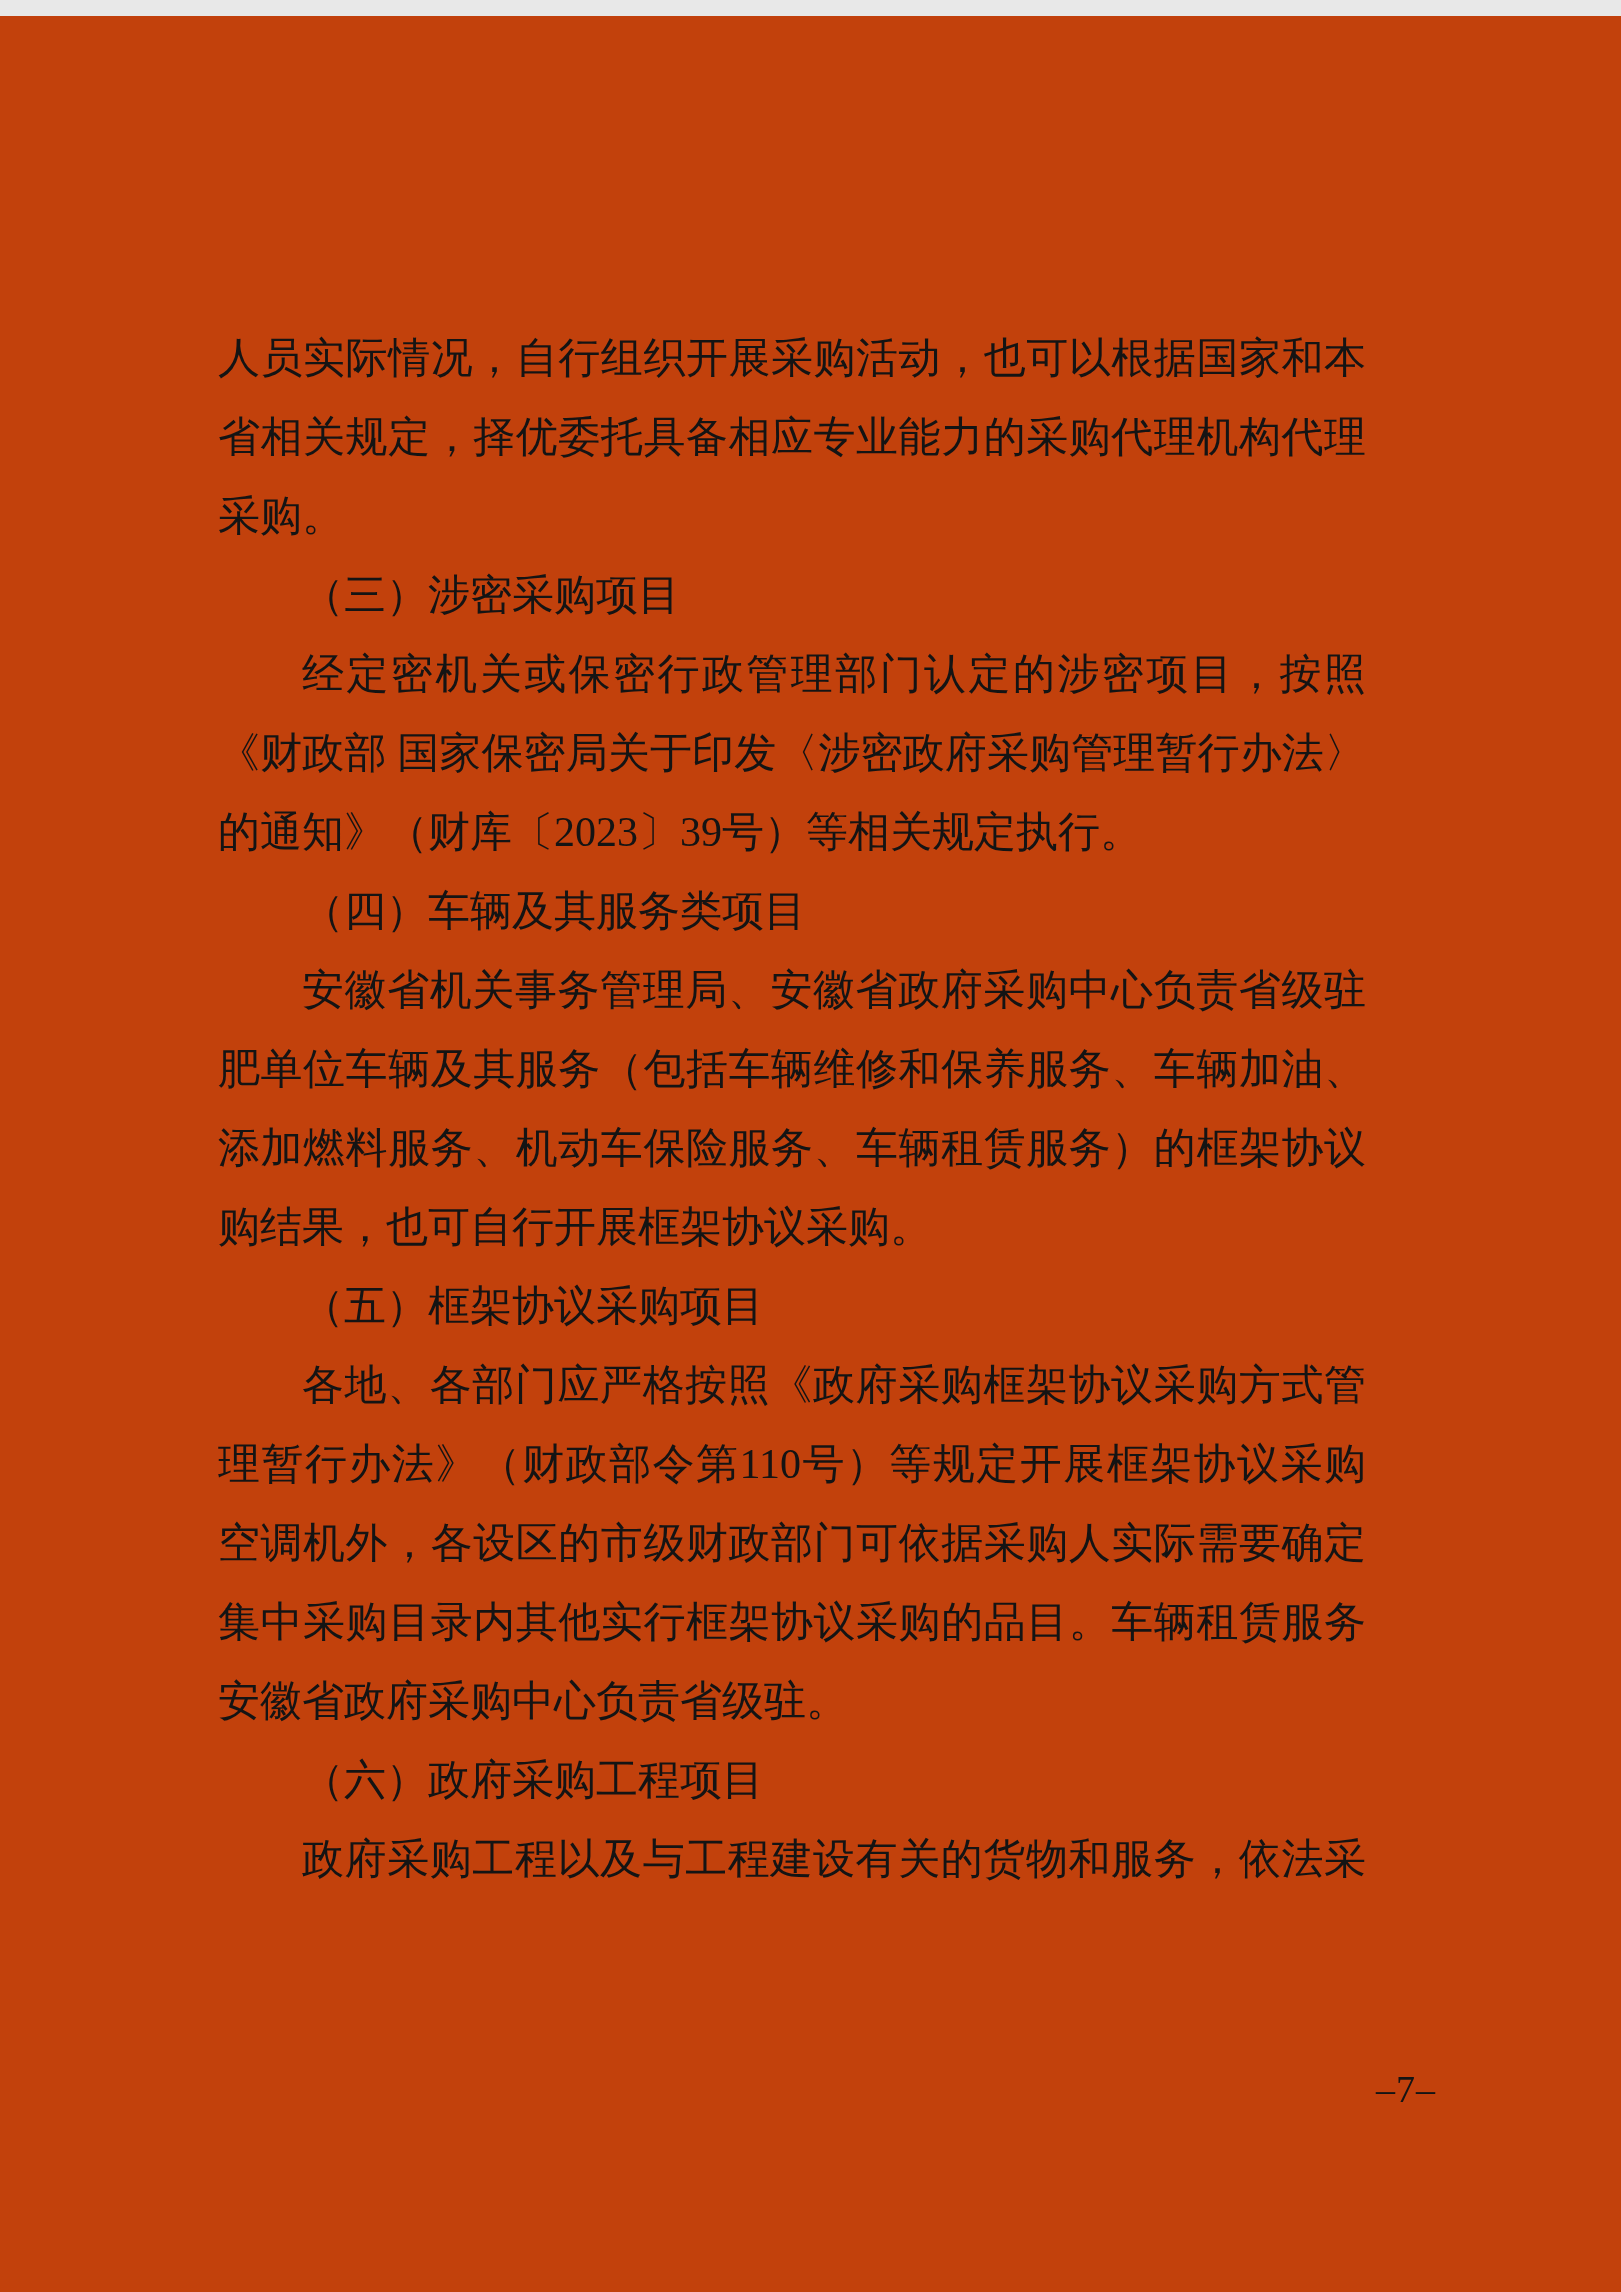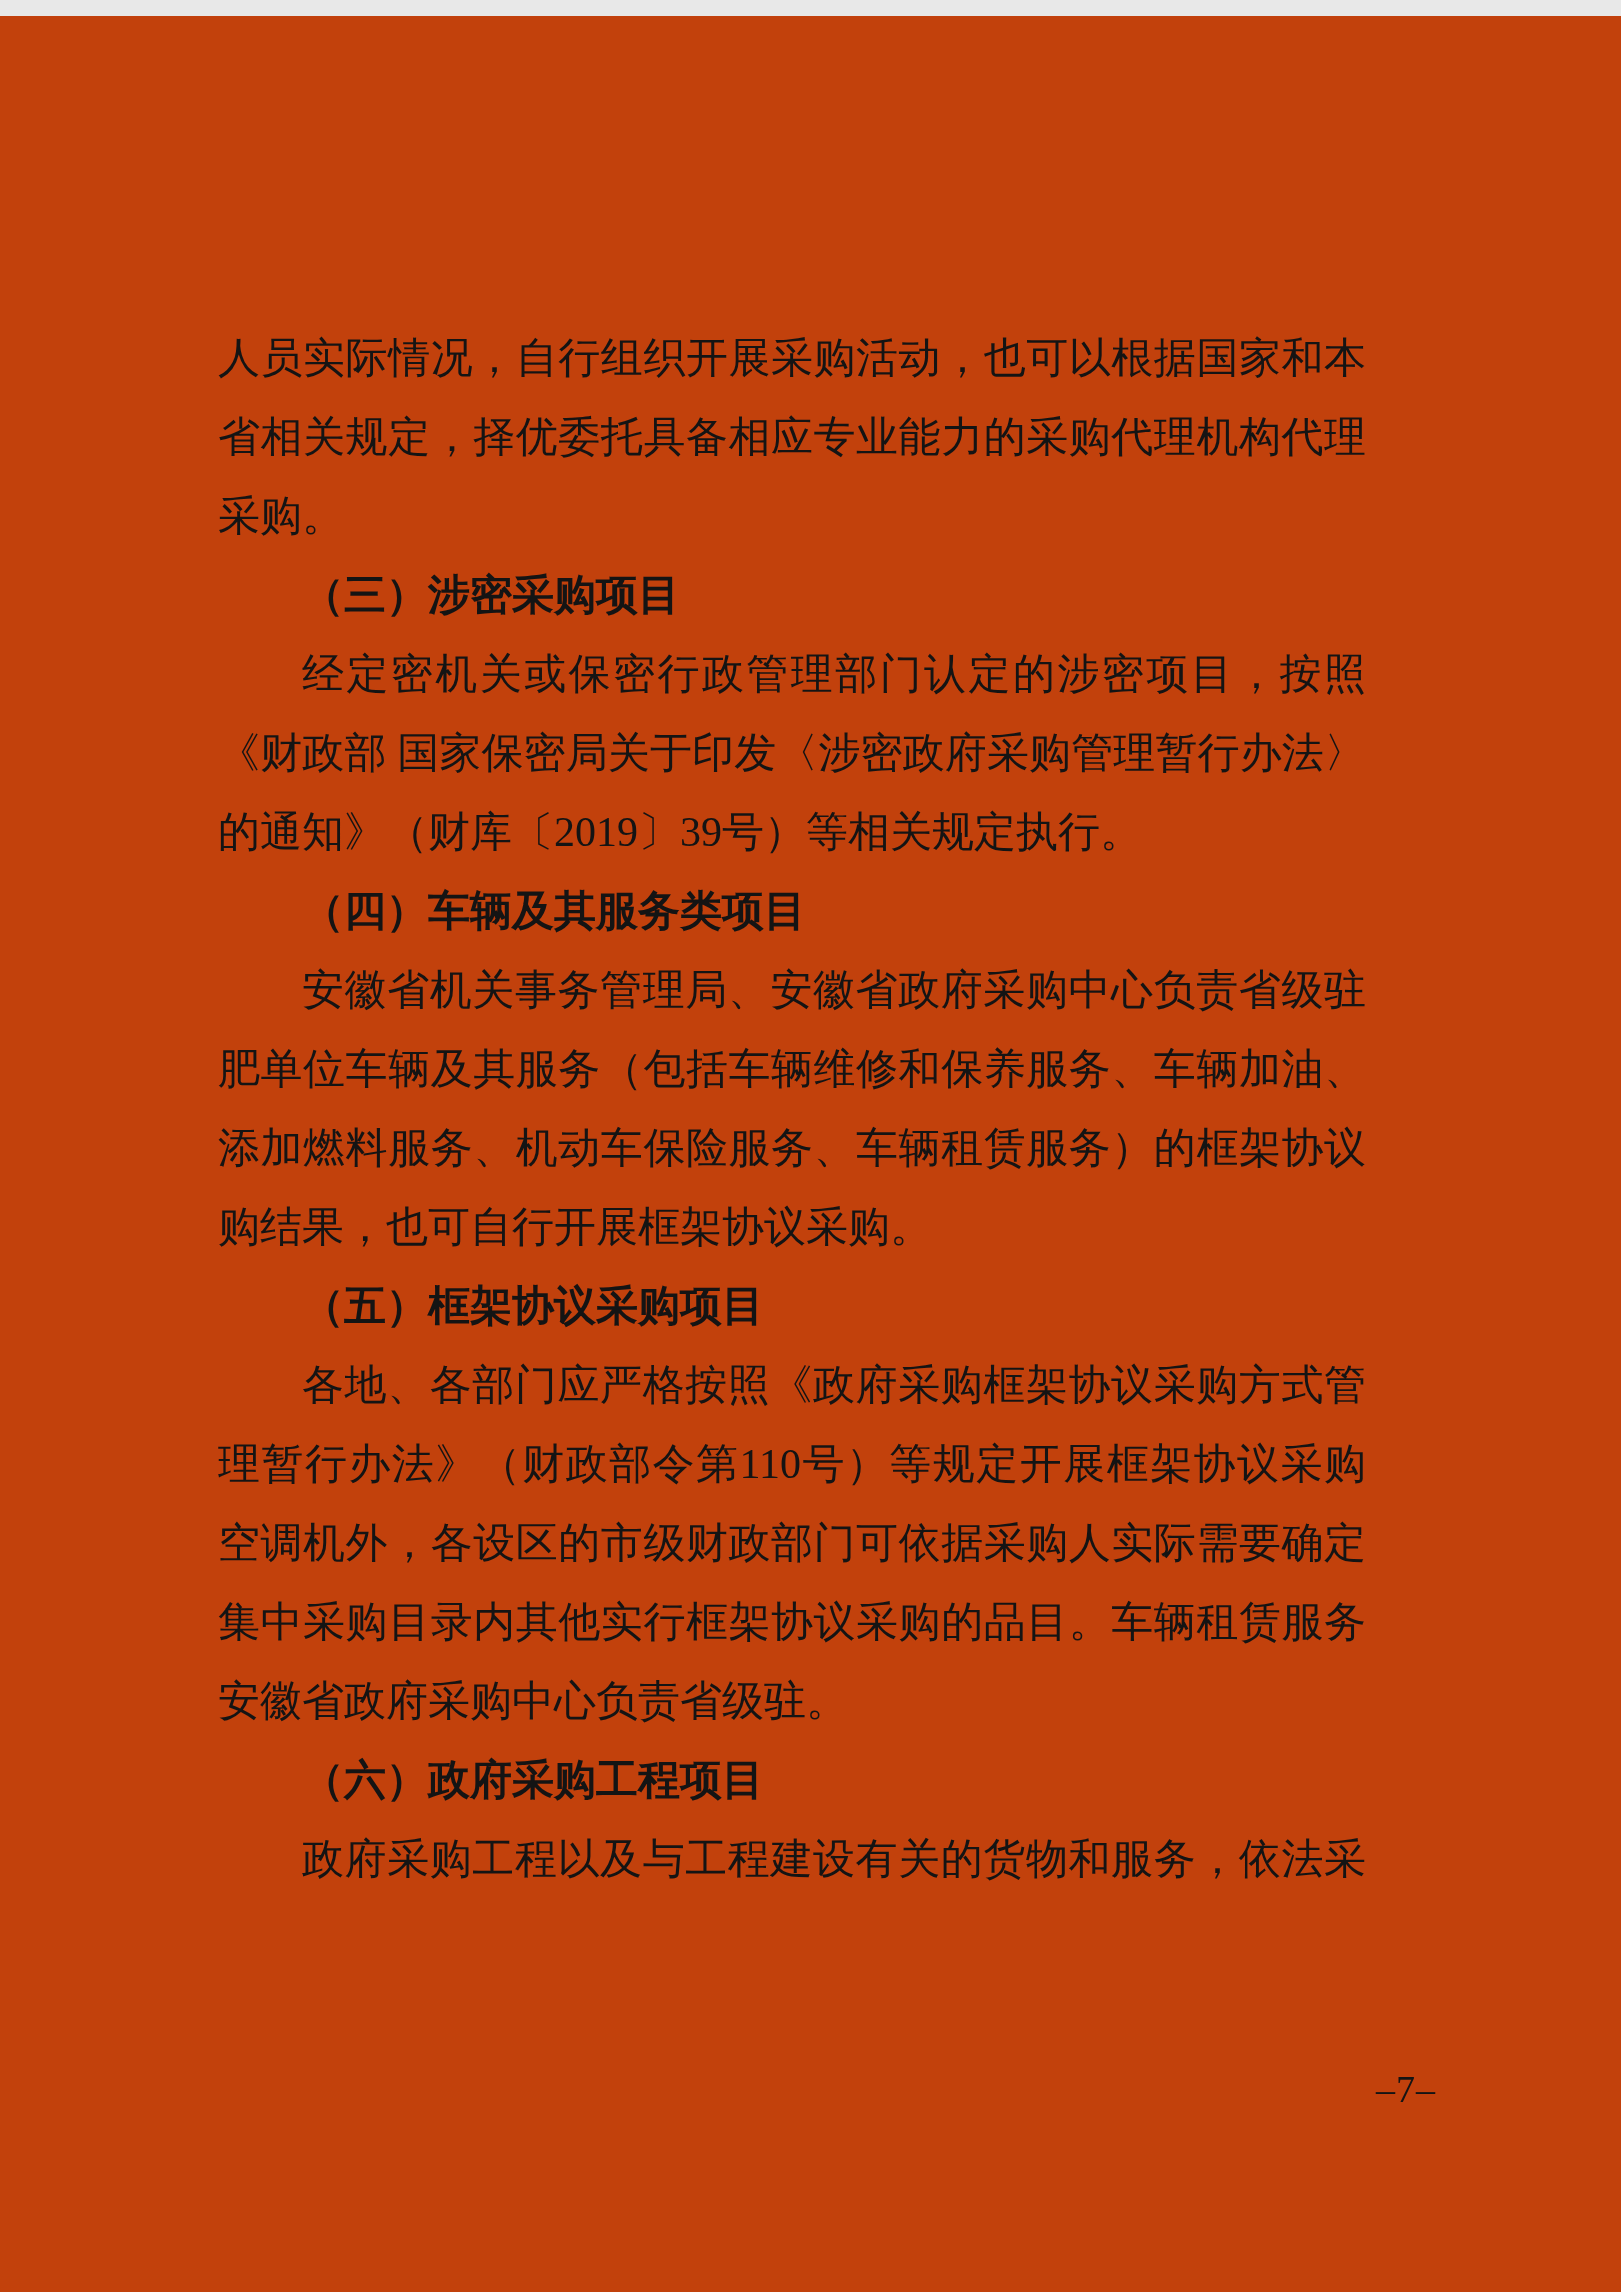--- a/index.html
+++ b/index.html
@@ -32,21 +32,21 @@
     white-space: normal;
   }
   .justify {
     text-align: justify;
     text-align-last: justify;
   }
   .indent {
     text-indent: 2em;
   }
   .heading {
-    font-weight: 700;
+    font-weight: 400;
   }
   .page-number {
     position: absolute;
     top: 2051px;
     right: 205px;
     font-size: 38px;
     line-height: 45px;
     letter-spacing: 1px;
     font-family: "Liberation Serif", "DejaVu Serif", serif;
     color: #141414;
@@ -57,21 +57,21 @@
 
 <div class="page">
 
   <div class="text-block">
     <div class="line justify">人员实际情况，自行组织开展采购活动，也可以根据国家和本</div>
     <div class="line justify">省相关规定，择优委托具备相应专业能力的采购代理机构代理</div>
     <div class="line">采购。</div>
     <div class="line heading indent">（三）涉密采购项目</div>
     <div class="line justify indent">经定密机关或保密行政管理部门认定的涉密项目，按照</div>
     <div class="line justify">《财政部 国家保密局关于印发〈涉密政府采购管理暂行办法〉</div>
-    <div class="line">的通知》（财库〔2019〕39号）等相关规定执行。</div>
+    <div class="line">的通知》（财库〔2023〕39号）等相关规定执行。</div>
     <div class="line heading indent">（四）车辆及其服务类项目</div>
     <div class="line justify indent">安徽省机关事务管理局、安徽省政府采购中心负责省级驻</div>
     <div class="line justify">肥单位车辆及其服务（包括车辆维修和保养服务、车辆加油、</div>
     <div class="line justify">添加燃料服务、机动车保险服务、车辆租赁服务）的框架协议</div>
     <div class="line">购结果，也可自行开展框架协议采购。</div>
     <div class="line heading indent">（五）框架协议采购项目</div>
     <div class="line justify indent">各地、各部门应严格按照《政府采购框架协议采购方式管</div>
     <div class="line justify">理暂行办法》（财政部令第110号）等规定开展框架协议采购</div>
     <div class="line justify">空调机外，各设区的市级财政部门可依据采购人实际需要确定</div>
     <div class="line justify">集中采购目录内其他实行框架协议采购的品目。车辆租赁服务</div>

